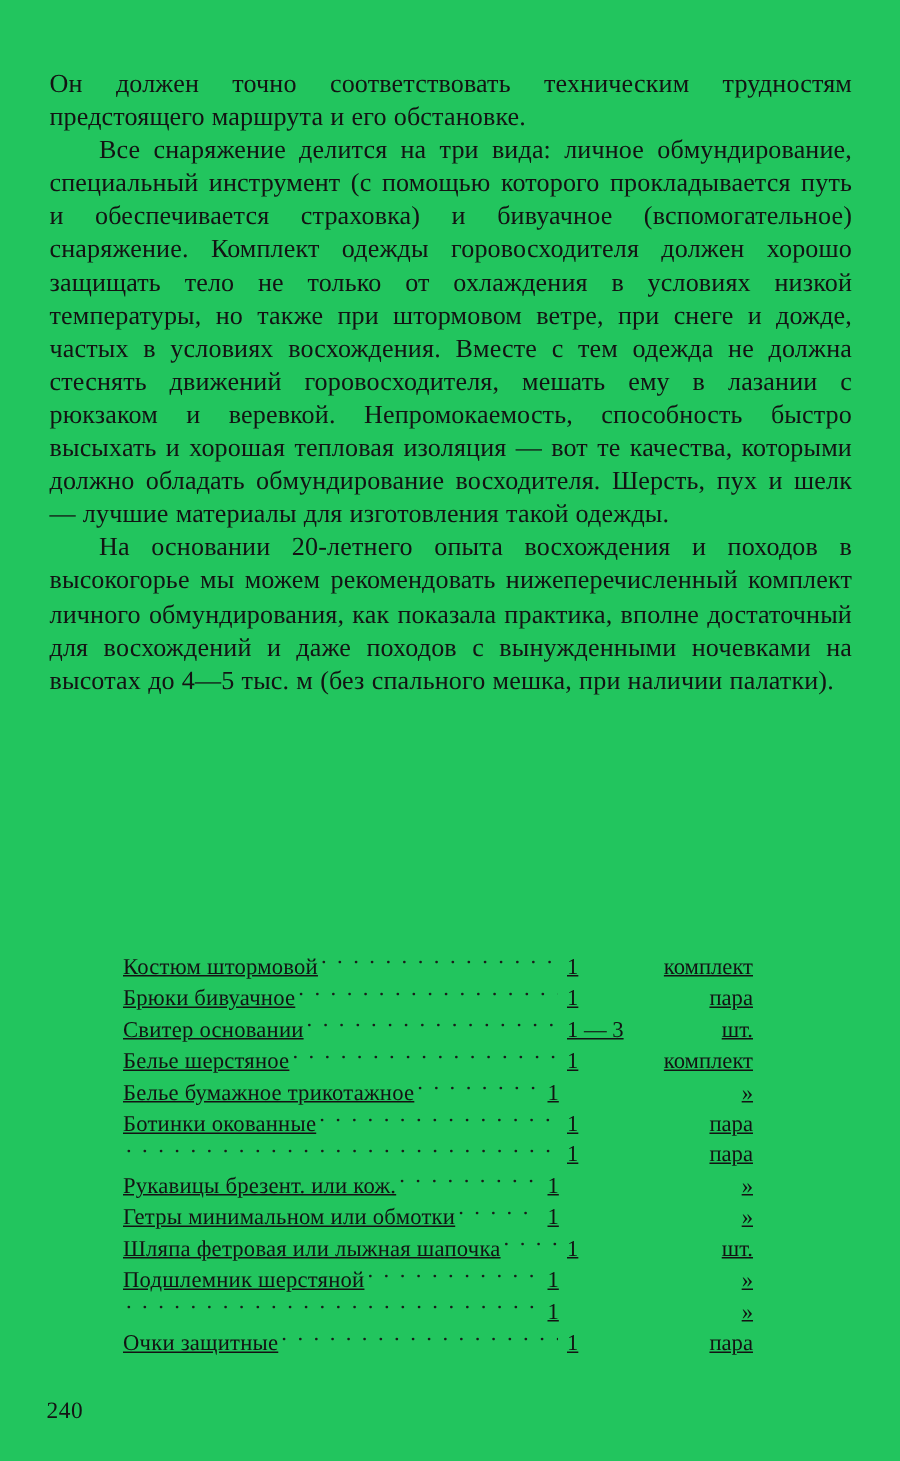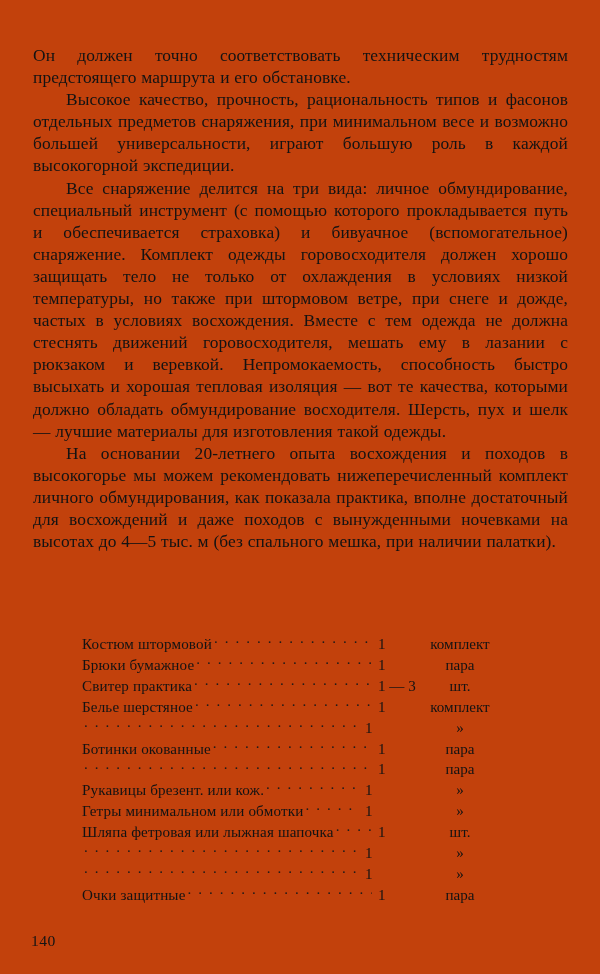--- a/index.html
+++ b/index.html
@@ -14,21 +14,21 @@
     position: relative;
     overflow: hidden;
     font-family: "Liberation Serif", "DejaVu Serif", serif;
     color: #161616;
     -webkit-font-smoothing: none;
   }
 
   .page {
     position: absolute;
     inset: 0;
-    background: #c2410c;
+    background: #22c55e;
   }
 
   
   .textcol {
     position: absolute;
     left: 33px;
     top: 44px;
     width: 535px;
   }
 
@@ -55,20 +55,21 @@
 
   
   .equip {
     position: absolute;
     left: 82px;
     top: 634px;
     width: 420px;
     font-size: 15.1px;
     line-height: 20.9px;
     color: #131313;
+    text-decoration: underline;
   }
   .equip-row {
     display: flex;
     align-items: baseline;
     white-space: nowrap;
     height: 20.9px;
   }
   .equip-name {
     flex: 0 0 auto;
     letter-spacing: 0.15px;
@@ -93,21 +94,21 @@
   }
   .equip-qty {
     flex: 0 0 auto;
     width: 40px;
     text-align: left;
     padding-left: 4px;
   }
   .equip-unit {
     flex: 0 0 auto;
     width: 84px;
-    text-align: center;
+    text-align: right;
   }
   .equip-unit.ditto {
     padding-left: 13px;
   }
 
   
   .folio {
     position: absolute;
     left: 31px;
     top: 932px;
@@ -117,51 +118,51 @@
     letter-spacing: 0.4px;
   }
 </style>
 </head>
 <body>
 
 <div class="page">
 
   <div class="textcol">
     <p class="para nojust">Он должен точно соответствовать техническим трудностям предстоящего маршрута и его обстановке.</p>
-    <p class="para indent nojust">Высокое качество, прочность, рациональность типов и фасонов отдельных предметов снаряжения, при минимальном весе и возможно большей универсальности, играют большую роль в каждой высокогорной экспедиции.</p>
     <p class="para indent nojust">Все снаряжение делится на три вида: личное обмундирование, специальный инструмент (с помощью которого прокладывается путь и обеспечивается страховка) и бивуачное (вспомогательное) снаряжение. Комплект одежды горовосходителя должен хорошо защищать тело не только от охлаждения в условиях низкой температуры, но также при штормовом ветре, при снеге и дожде, частых в условиях восхождения. Вместе с тем одежда не должна стеснять движений горовосходителя, мешать ему в лазании с рюкзаком и веревкой. Непромокаемость, способность быстро высыхать и хорошая тепловая изоляция — вот те качества, которыми должно обладать обмундирование восходителя. Шерсть, пух и шелк — лучшие материалы для изготовления такой одежды.</p>
     <p class="para indent nojust">На основании 20-летнего опыта восхождения и походов в высокогорье мы можем рекомендовать нижеперечисленный комплект личного обмундирования, как показала практика, вполне достаточный для восхождений и даже походов с вынужденными ночевками на высотах до 4—5 тыс. м (без спального мешка, при наличии палатки).</p>
   </div>
 
   <div class="equip">
       <div class="equip-row">
         <span class="equip-name">Костюм штормовой</span>
         <span class="equip-dots"></span>
         <span class="equip-qty">1</span>
         <span class="equip-unit">комплект</span>
       </div>
       <div class="equip-row">
-        <span class="equip-name">Брюки бумажное</span>
-        <span class="equip-dots"></span>
-        <span class="equip-qty">1</span>
-        <span class="equip-unit">пара</span>
-      </div>
-      <div class="equip-row">
-        <span class="equip-name">Свитер практика</span>
+        <span class="equip-name">Брюки бивуачное</span>
+        <span class="equip-dots"></span>
+        <span class="equip-qty">1</span>
+        <span class="equip-unit">пара</span>
+      </div>
+      <div class="equip-row">
+        <span class="equip-name">Свитер основании</span>
         <span class="equip-dots"></span>
         <span class="equip-qty">1 — 3</span>
         <span class="equip-unit">шт.</span>
       </div>
       <div class="equip-row">
         <span class="equip-name">Белье шерстяное</span>
         <span class="equip-dots"></span>
         <span class="equip-qty">1</span>
         <span class="equip-unit">комплект</span>
       </div>
       <div class="equip-row">
+        <span class="equip-name">Белье бумажное трикотажное</span>
         <span class="equip-dots"></span>
         <span class="equip-qty">1</span>
         <span class="equip-unit ditto">»</span>
       </div>
       <div class="equip-row">
         <span class="equip-name">Ботинки окованные</span>
         <span class="equip-dots"></span>
         <span class="equip-qty">1</span>
         <span class="equip-unit">пара</span>
       </div>
@@ -182,32 +183,33 @@
         <span class="equip-qty">1</span>
         <span class="equip-unit ditto">»</span>
       </div>
       <div class="equip-row">
         <span class="equip-name">Шляпа фетровая или лыжная шапочка</span>
         <span class="equip-dots"></span>
         <span class="equip-qty">1</span>
         <span class="equip-unit">шт.</span>
       </div>
       <div class="equip-row">
+        <span class="equip-name">Подшлемник шерстяной</span>
         <span class="equip-dots"></span>
         <span class="equip-qty">1</span>
         <span class="equip-unit ditto">»</span>
       </div>
       <div class="equip-row">
         <span class="equip-dots"></span>
         <span class="equip-qty">1</span>
         <span class="equip-unit ditto">»</span>
       </div>
       <div class="equip-row">
         <span class="equip-name">Очки защитные</span>
         <span class="equip-dots"></span>
         <span class="equip-qty">1</span>
         <span class="equip-unit">пара</span>
       </div>
     </div>
 
-  <div class="folio">140</div>
+  <div class="folio">240</div>
 
 </div>
 
 </body></html>

